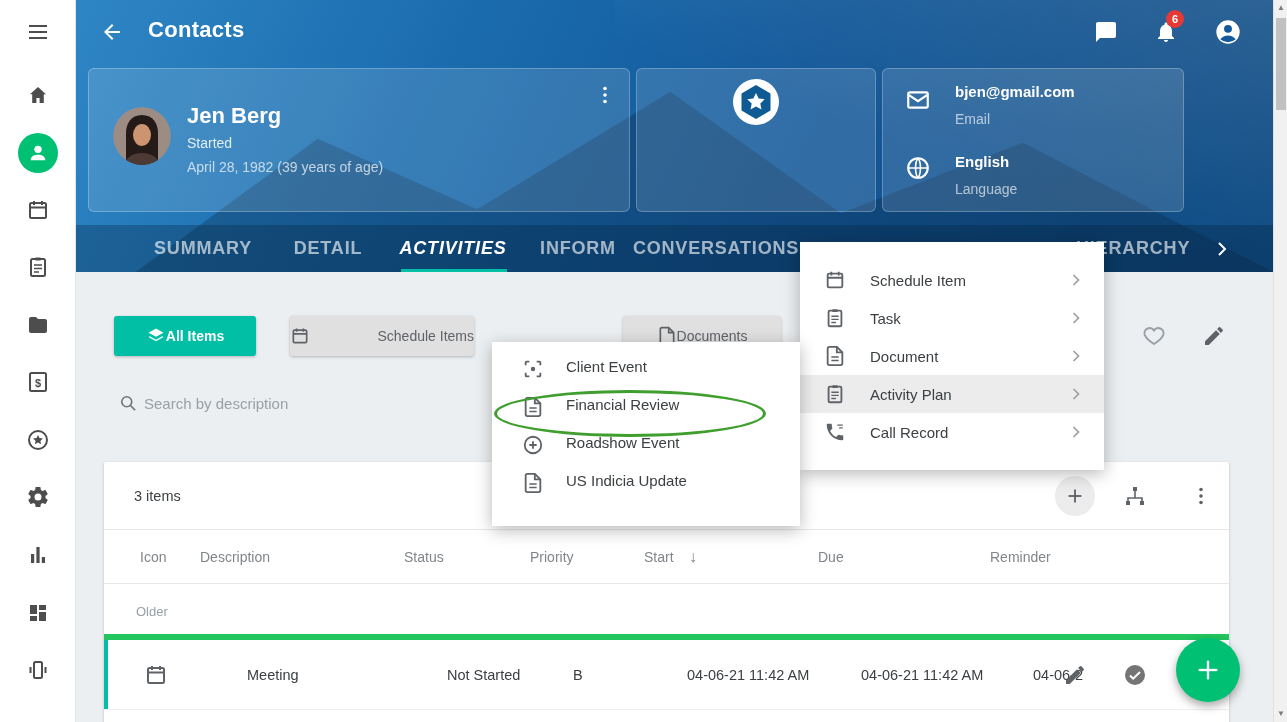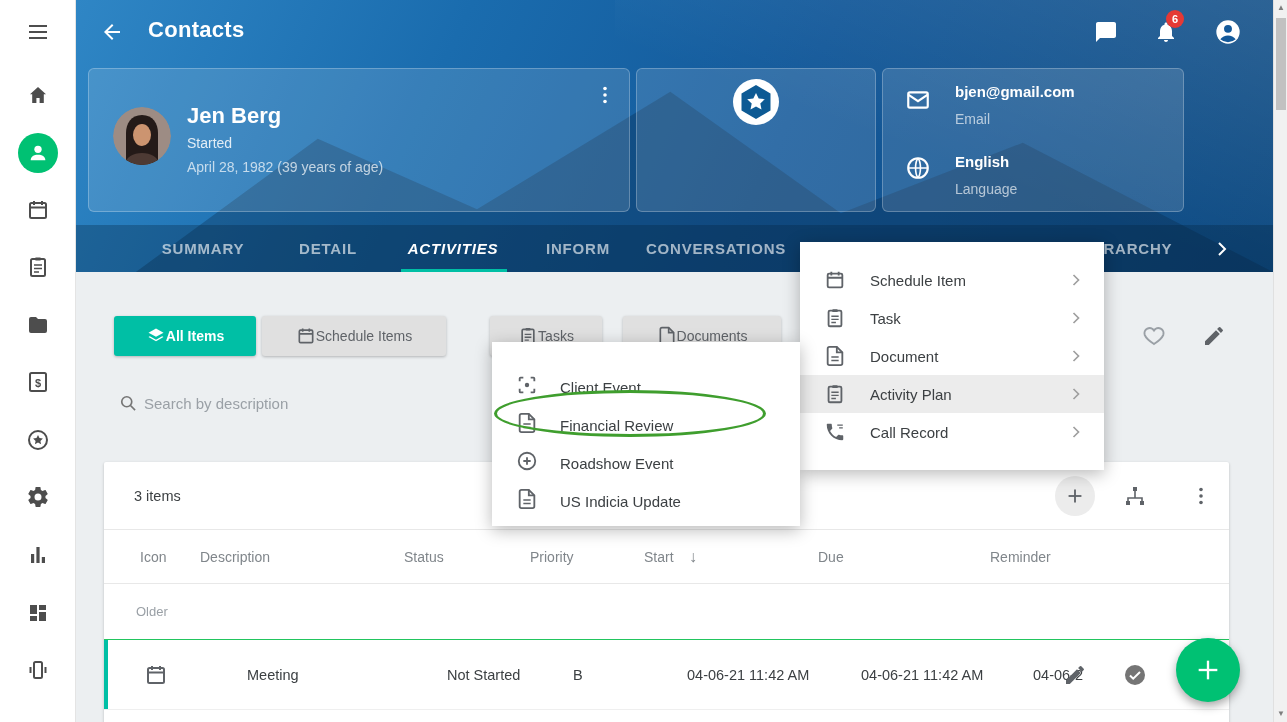--- a/index.html
+++ b/index.html
@@ -35,21 +35,21 @@
   .c-type { position:absolute; left:98px; top:66px; font-size:14px; color:rgba(255,255,255,.85); }
   .c-dob  { position:absolute; left:98px; top:90px; font-size:14px; color:rgba(255,255,255,.7); }
   .kebab-w { position:absolute; right:12px; top:14px; color:#fff; cursor:pointer; }
   .hexbadge { position:absolute; left:50%; top:10px; transform:translateX(-50%); }
   .ic-col { position:absolute; left:22px; color:#fff; }
   .info-strong { position:absolute; left:72px; font-size:15px; font-weight:bold; color:#fff; }
   .info-sub { position:absolute; left:72px; font-size:14px; color:rgba(255,255,255,.65); }
 
   .tabsbar { position:absolute; left:0; top:225px; width:100%; height:47px; background:rgba(4,32,60,.30); }
   .tab { position:absolute; top:0; height:38px; line-height:47px; transform:translateX(-50%);
-    font-size:15px; font-weight:bold; letter-spacing:.8px; color:rgba(255,255,255,.62); cursor:pointer; white-space:nowrap; }
+    font-size:18px; font-weight:bold; letter-spacing:.8px; color:rgba(255,255,255,.62); cursor:pointer; white-space:nowrap; }
   .tab.active { color:#fff;font-style:italic; }
   .tab-underline { position:absolute; left:325px; top:44px; width:106px; height:3px; background:#00bfa5; }
   .tab.noxform { transform:none; }
   .tab-chev { position:absolute; left:1134px; top:12px; color:#fff; cursor:pointer; }
 
   
   .content { position:absolute; left:76px; top:272px; width:1197px; height:450px; }
   .btn { position:absolute; top:44px; height:40px; border-radius:3px; display:flex; align-items:center; justify-content:center;
     font-size:14px; cursor:pointer; box-shadow:0 1px 3px rgba(0,0,0,.25); }
   .btn-teal { left:38px; width:142px; background:#00bfa5; color:#fff; font-weight:bold; }
@@ -64,21 +64,21 @@
     border-radius:2px; box-shadow:0 1px 3px rgba(0,0,0,.22); }
   .tc-head { position:relative; height:68px; border-bottom:1px solid #e8e8e8;text-decoration:underline; }
   .tc-count { position:absolute; left:30px; top:0; line-height:68px; font-size:14.5px; color:#3c4043; }
   .circle-btn { position:absolute; left:951px; top:14px; width:40px; height:40px; border-radius:50%; background:#ececec;
     display:flex; align-items:center; justify-content:center; color:#5f6368; cursor:pointer; }
   .tc-hier { position:absolute; left:1019px; top:22px; color:#5f6368; cursor:pointer; }
   .tc-kebab { position:absolute; left:1085px; top:22px; color:#5f6368; cursor:pointer; }
   .tc-cols { position:relative; height:54px; border-bottom:1px solid #e8e8e8; font-size:14px; color:#80868b; }
   .tc-cols span, .tc-row .cell { position:absolute; top:0; }
   .tc-cols span { line-height:54px; }
-  .tc-group { position:relative; height:56px; border-bottom:1px solid #22c55e;padding-left:9px; }
+  .tc-group { position:relative; height:56px; border-bottom:6px solid #22c55e;padding-left:9px; }
   .tc-group span { position:absolute; left:32px; line-height:56px; font-size:13px; color:#9aa0a6; }
   .tc-row { position:relative; height:70px; border-bottom:1px solid #efefef; font-size:14.5px; color:#3c4043; }
   .row-accent { position:absolute; left:0; top:0; width:4px; height:100%; background:#00bfa5; }
   .tc-row .cell { line-height:70px; white-space:nowrap;margin-left:43px; }
   .row-ic { position:absolute; left:40px; top:23px; color:#5f6368; }
   .row-act { position:absolute; top:23px; cursor:pointer; }
 
   .fab { position:absolute; left:1176px; top:638px; width:64px; height:64px; border-radius:50%; background:#00c173;
     color:#fff; display:flex; align-items:center; justify-content:center; box-shadow:0 4px 10px rgba(0,0,0,.35);
     z-index:40; cursor:pointer; }
@@ -87,21 +87,21 @@
   .menu { position:absolute; left:800px; top:242px; width:304px; padding:19px 0; background:#fff;
     box-shadow:0 4px 16px rgba(0,0,0,.28); z-index:50; }
   .menu-item { height:38px; display:flex; align-items:center; padding:0 18px 0 24px; font-size:15px; color:#3c4043; cursor:pointer; }
   .menu-item.hl { background:#ececec; }
   .mi-icon { width:24px; margin-right:22px; color:#5f6368; }
   .mi-label { flex:1; }
   .mi-chev { color:#9e9e9e; }
 
   .submenu { position:absolute; left:492px; top:342px; width:308px; padding:16px 0; background:#fff;
     box-shadow:0 4px 16px rgba(0,0,0,.28); z-index:55; }
-  .sub-item { height:38px; display:flex; align-items:flex-end; padding:0 16px 0 24px; font-size:15px; color:#3c4043; cursor:pointer; }
+  .sub-item { height:38px; display:flex; align-items:flex-start; padding:0 16px 0 30px; font-size:15px; color:#3c4043; cursor:pointer; }
   .sub-item .mi-icon { margin-right:20px; }
 
   .annotation { position:absolute; left:494px; top:390px; width:272px; height:47px; border:3px solid #3f9e2e;
     border-radius:50%; z-index:60; pointer-events:none; }
 
   
   .wsb { position:absolute; right:0; top:0; width:14px; height:100%; background:#f1f1f1; border-left:1px solid #e0e0e0; z-index:70; }
   .wsb-btn { position:absolute; left:0; width:14px; height:16px; color:#7d7d7d; font-size:8px; text-align:center; line-height:16px; cursor:pointer; }
   .wsb-thumb { position:absolute; left:2px; top:18px; width:10px; height:92px; background:#c1c1c1; cursor:pointer; }
 </style>
@@ -289,40 +289,30 @@
     <div class="btn btn-teal">
       <span>
         <svg width="20" height="20" viewBox="0 0 24 24">
             <path d="M12 3l9 5-9 5-9-5z" fill="#fff"></path>
             <path d="M4.6 12.4L12 16.5l7.4-4.1 1.6.9-9 5-9-5z" fill="#fff"></path>
           </svg>
       </span>
       <span>All Items</span>
     </div>
 
-    <div class="btn btn-gray" style="left:186px; width:184px;">
+    <div class="btn btn-gray" style="left:214px; width:184px;justify-content:space-between;">
       <span>
         <svg width="20" height="20" viewBox="0 0 24 24">
             <rect x="4" y="5" width="16" height="15" rx="1.5" fill="none" stroke="currentColor" stroke-width="2"></rect>
             <path d="M4 9.5h16M8 3v4M16 3v4" stroke="currentColor" stroke-width="2"></path>
           </svg>
       </span>
       <span>Schedule Items</span>
     </div>
 
-    <div class="btn btn-gray" style="left:414px; width:112px;">
-      <span>
-        <svg width="20" height="20" viewBox="0 0 24 24">
-            <rect x="5" y="4" width="14" height="17" rx="1.5" fill="none" stroke="currentColor" stroke-width="2"></rect>
-            <rect x="9" y="2.5" width="6" height="3" rx="1" fill="currentColor"></rect>
-            <path d="M8 10h8M8 13.5h8M8 17h5" stroke="currentColor" stroke-width="1.6"></path>
-          </svg>
-      </span>
-      <span>Tasks</span>
-    </div>
 
     <div class="btn btn-gray" style="left:547px; width:158px;">
       <span>
         <svg width="20" height="20" viewBox="0 0 24 24">
             <path d="M14 2H6a2 2 0 00-2 2v16a2 2 0 002 2h12a2 2 0 002-2V8z" fill="none" stroke="currentColor" stroke-width="2"></path>
             <path d="M14 2v6h6" fill="none" stroke="currentColor" stroke-width="2"></path>
           </svg>
       </span>
       <span>Documents</span>
     </div>

